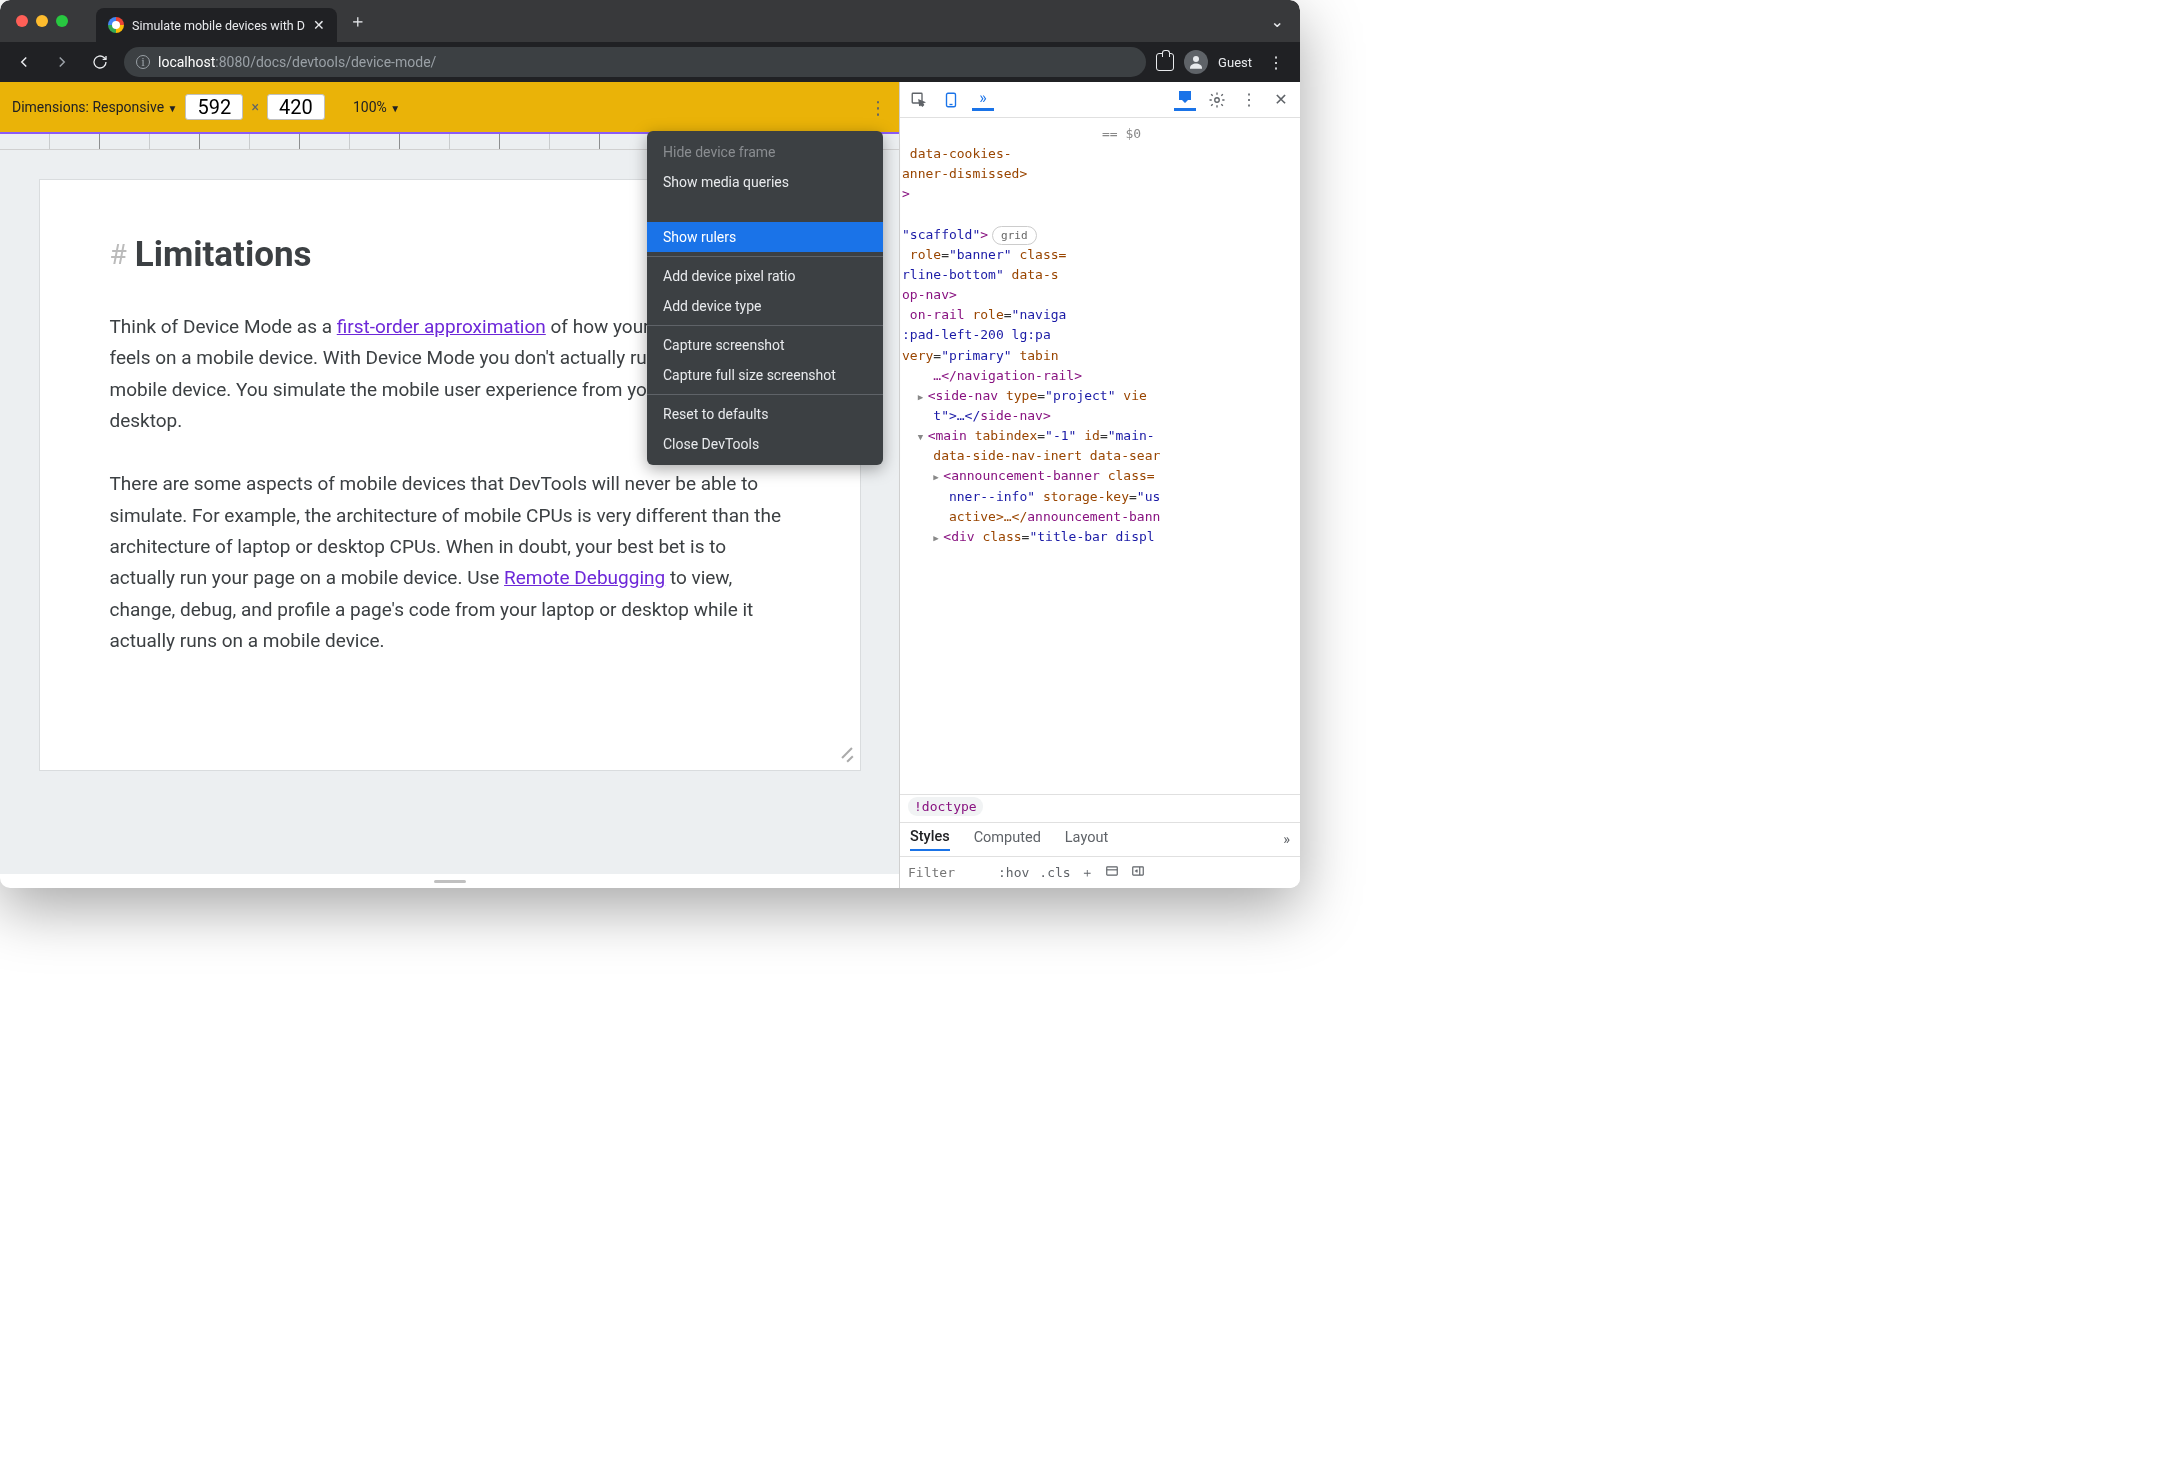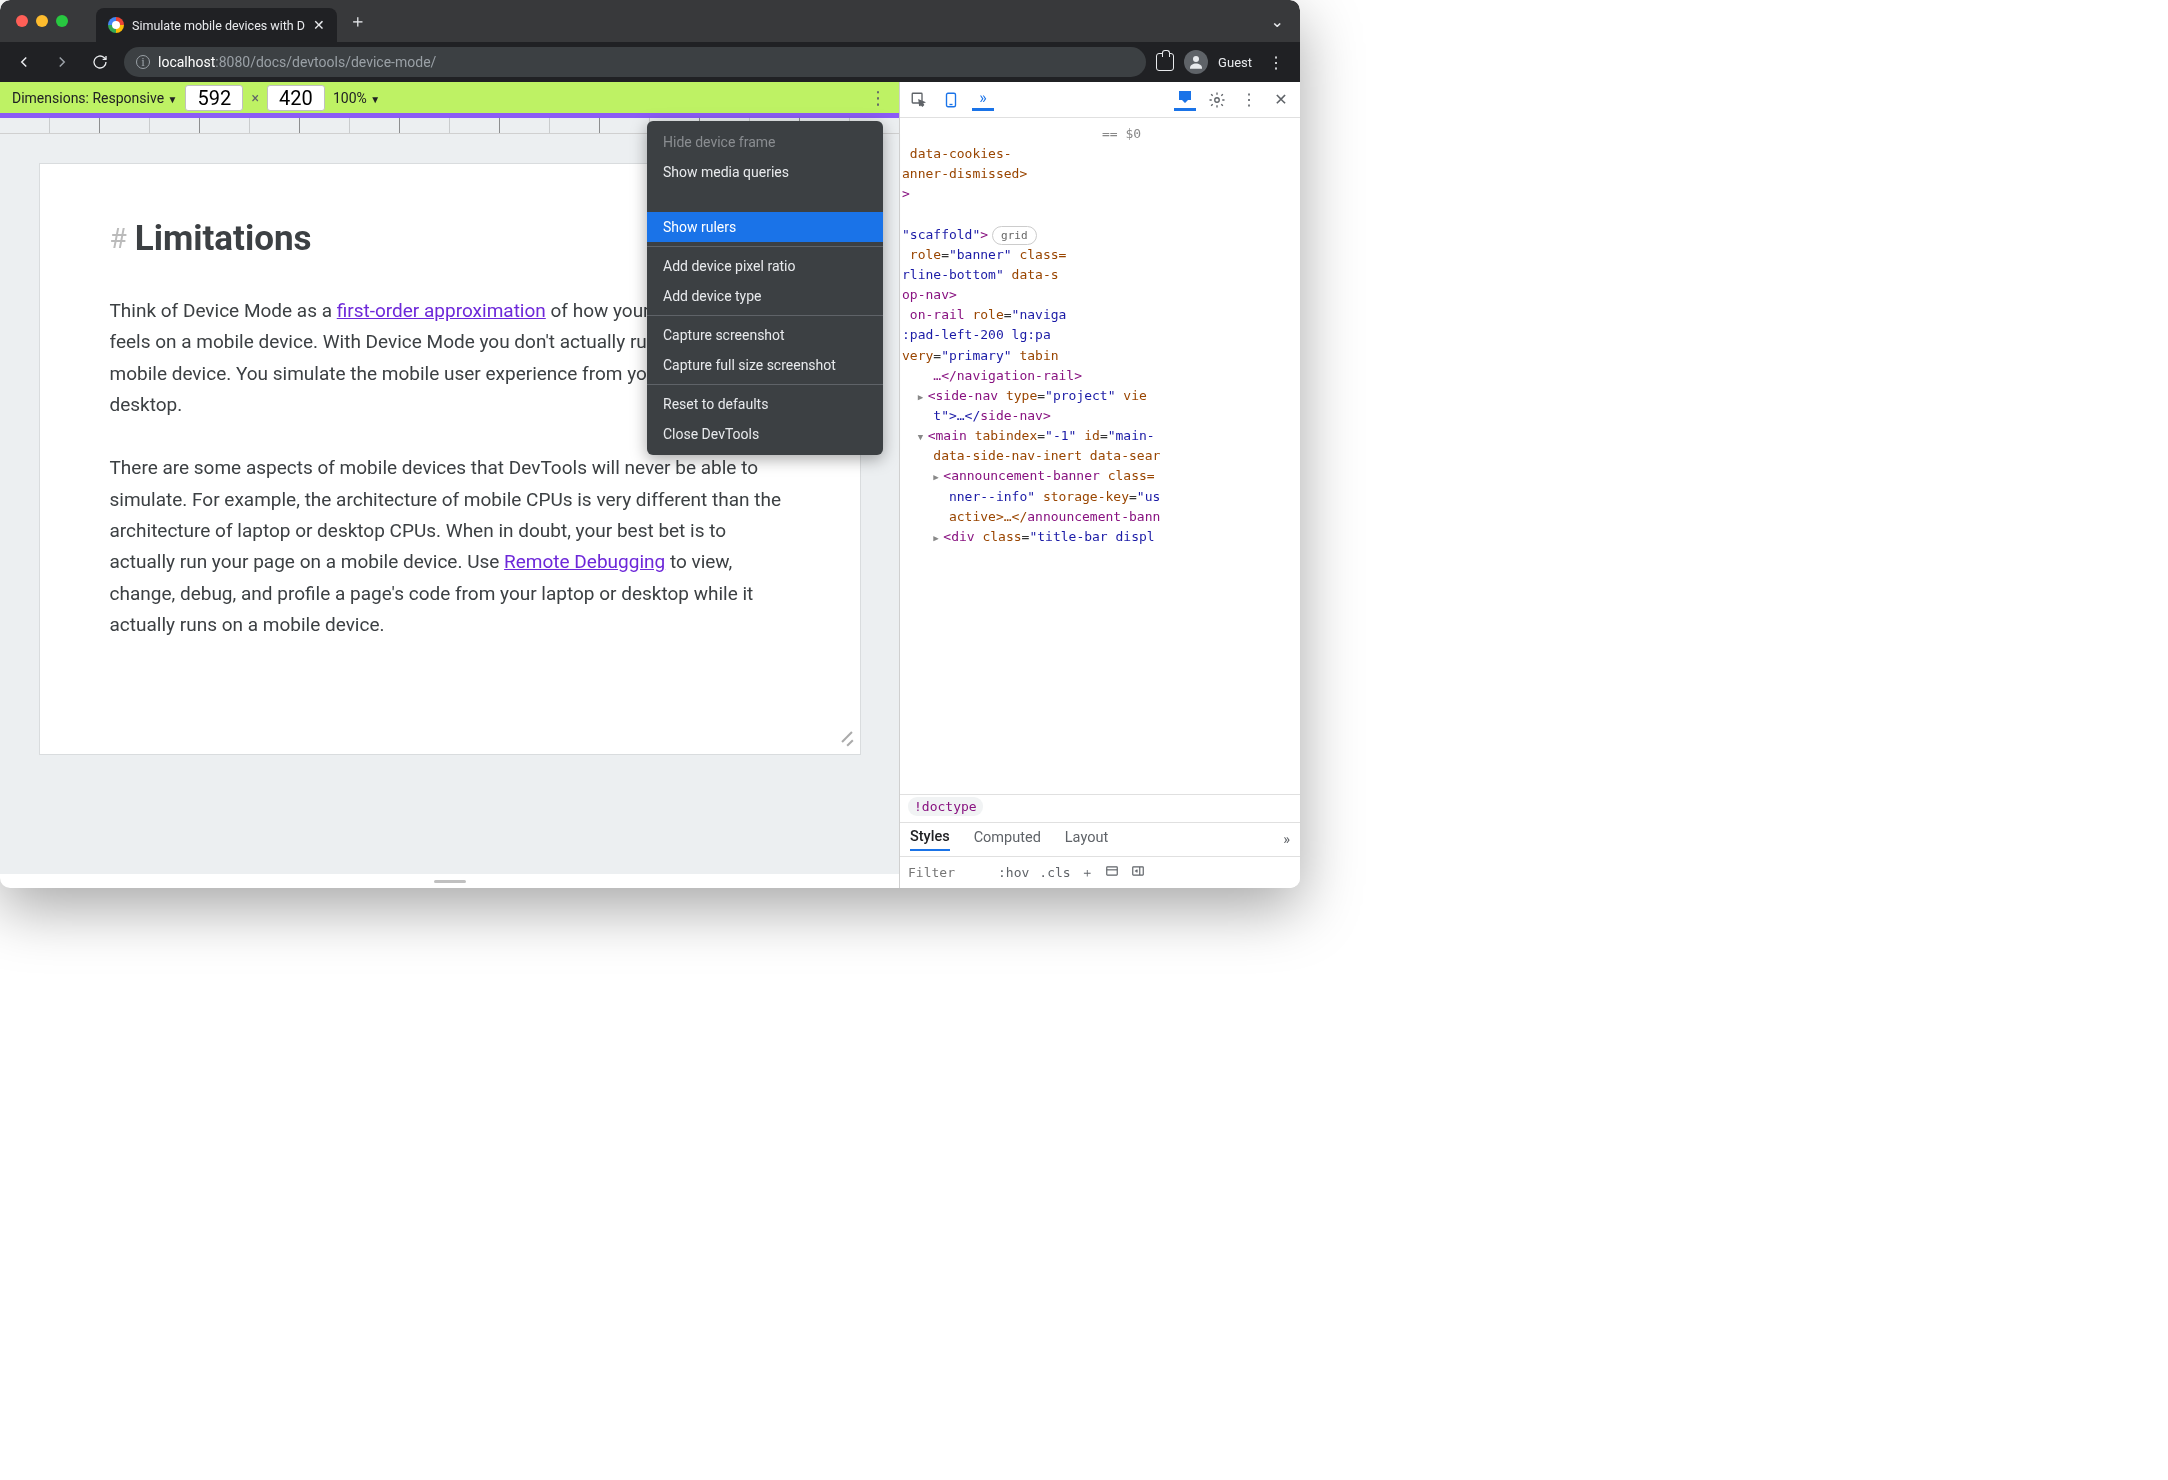--- a/index.html
+++ b/index.html
@@ -34,26 +34,26 @@
 .avatar svg { width: 18px; height: 18px; fill: #e8eaed; }
 .guest { color: #e8eaed; font-size: 13px; cursor: pointer;}
 .menu3 { color: #e8eaed; font-size: 16px; cursor: pointer; padding: 0 6px;}
 
 
 .main { display: flex; height: calc(100% - 82px); }
 .viewport-col { flex: 1; display: flex; flex-direction: column; border-right: 1px solid #d0d0d0; position: relative;}
 .devtools-col { width: 400px; display: flex; flex-direction: column; background: #fff; }
 
 
-.dev-toolbar { height: 36px; display: flex; align-items: center; padding: 0 12px; font-size: 14px; color: #202124; gap: 8px; background: #bef264; border-bottom: 5px solid #8b5cf6; }
+.dev-toolbar { height: 52px; display: flex; align-items: center; padding: 0 12px; font-size: 14px; color: #202124; gap: 8px; background: #eab308; border-bottom: 2px solid #8b5cf6; }
 .dim-select { cursor: pointer; }
 .drop-tri { font-size: 10px; color: #202124; }
 .dim-input { width: 58px; height: 26px; border: 1px solid #c0c0c0; border-radius: 3px; text-align: center; font-size: 20px; font-family: inherit; }
 .dev-x { color: #5f6368; }
-.zoom { cursor: pointer;}
+.zoom { margin-left: 20px; cursor: pointer;}
 .dev-more { margin-left: auto; font-size: 18px; color: #5f6368; cursor: pointer; position: relative;}
 
 
 .ruler-strip { height: 16px; background: #eceff1; border-bottom: 1px solid #d0d0d0; position: relative; overflow: hidden;}
 .ruler-strip::before { content: ""; position: absolute; inset: 0; background: repeating-linear-gradient(to right, transparent 0 49px, rgba(0,0,0,0.15) 49px 50px), repeating-linear-gradient(to right, transparent 0 99px, rgba(0,0,0,0.3) 99px 100px);}
 .viewport-stage { flex: 1; background: #eceff1; display: flex; justify-content: center; align-items: flex-start; overflow: hidden; padding-top: 30px;}
 .device-frame { width: 820px; height: 590px; background: #fff; position: relative; box-shadow: 0 0 0 1px rgba(0,0,0,0.08);}
 .page { padding: 54px 70px 40px 70px; color: #202124; }
 .heading-row { display: flex; align-items: center; gap: 8px; margin-bottom: 36px;}
 .hash { color: #bbb; font-size: 28px; }

